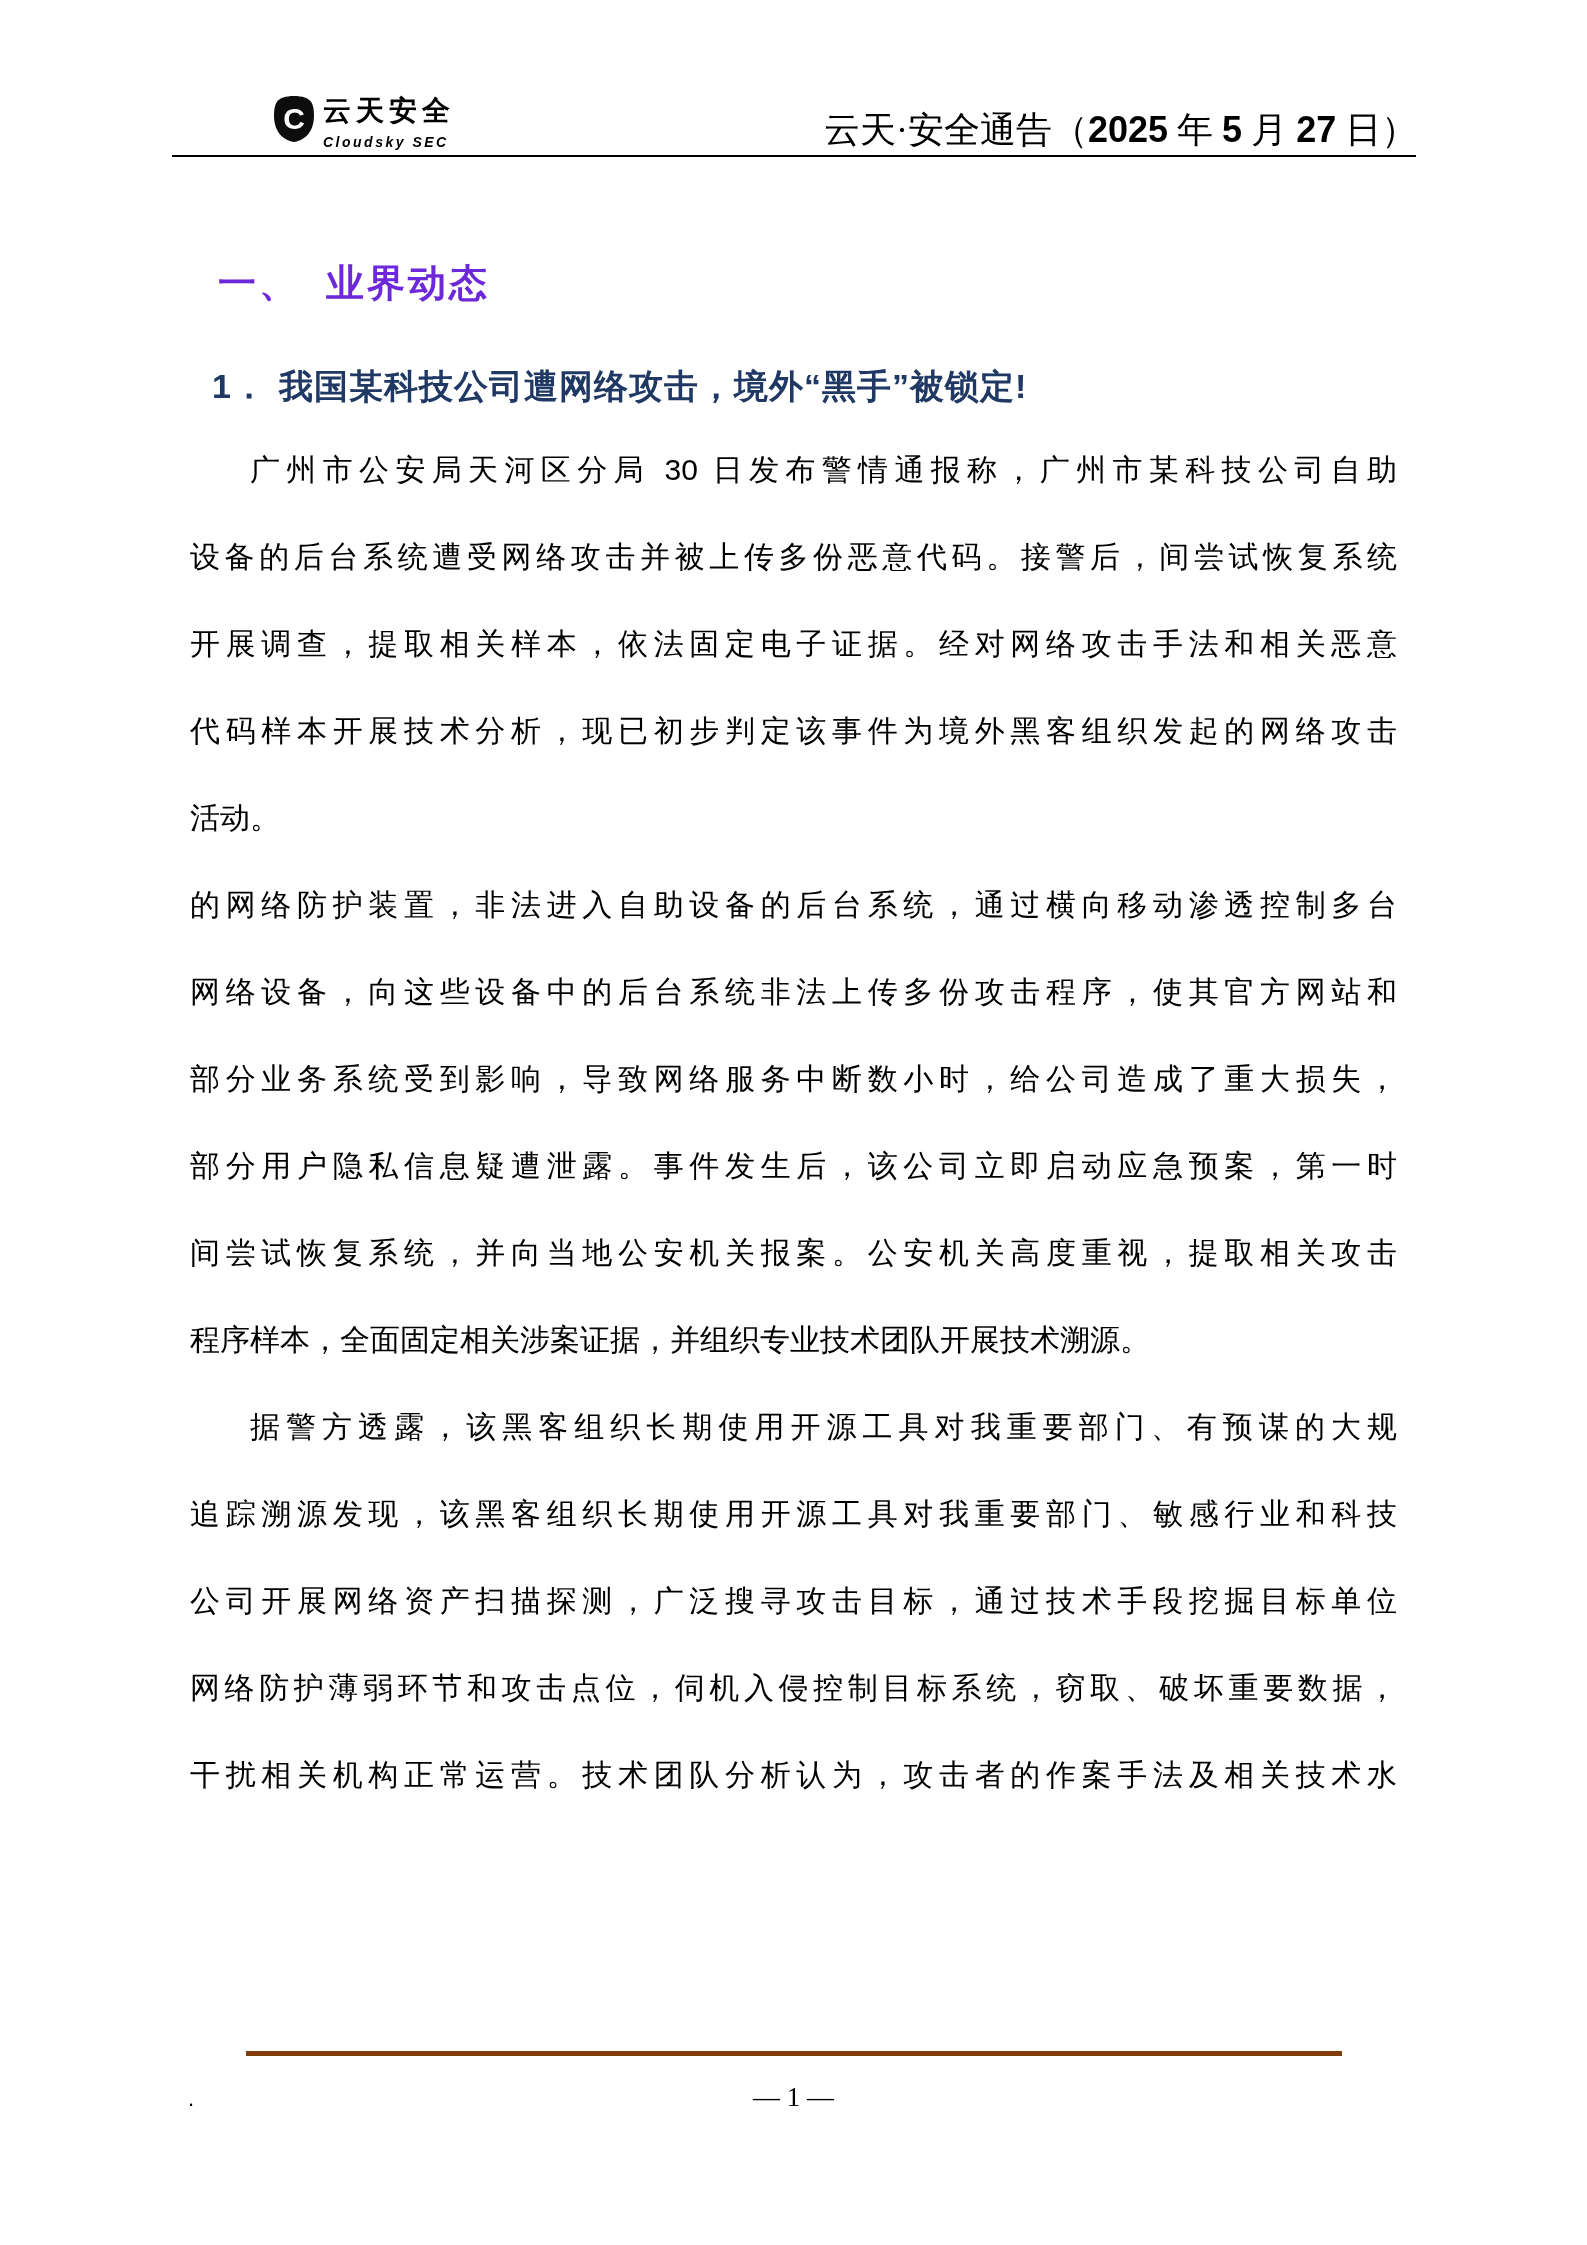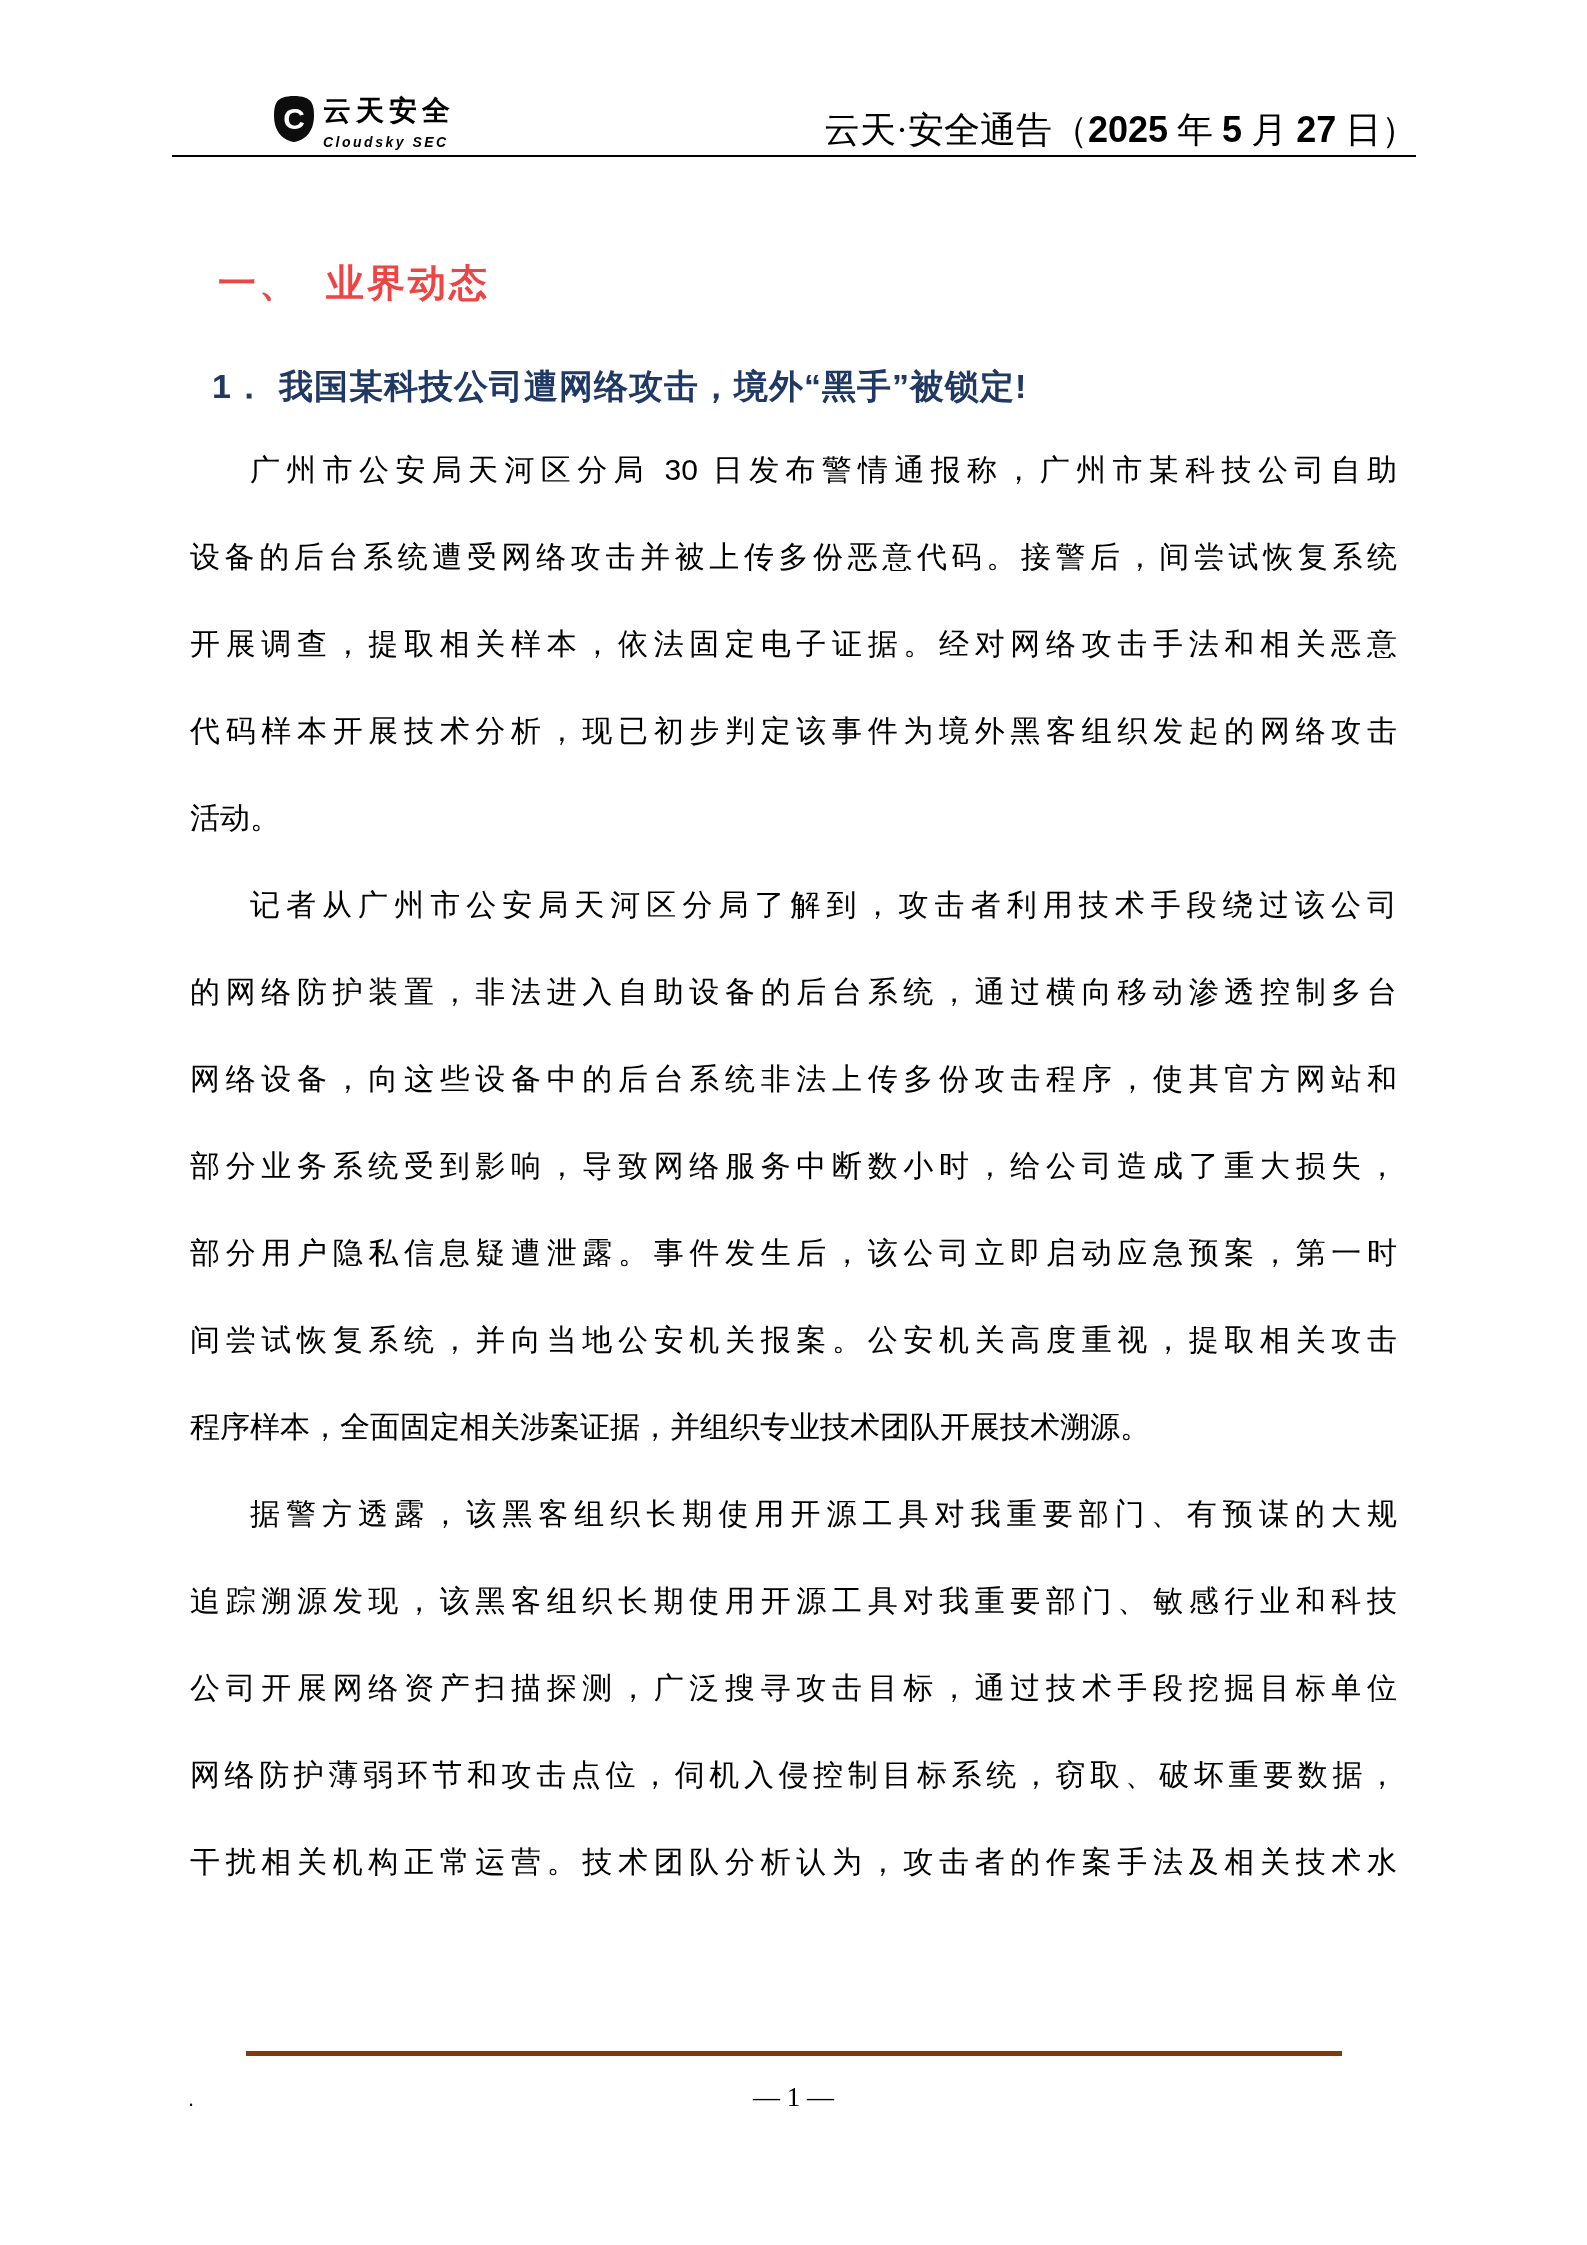--- a/index.html
+++ b/index.html
@@ -12,21 +12,21 @@
   .logo-names{display:flex;flex-direction:column;}
   .logo-cn{font-size:28px;font-weight:bold;letter-spacing:5px;line-height:31px;white-space:nowrap;}
   .logo-en{font-size:14px;font-weight:bold;font-style:italic;letter-spacing:2.5px;line-height:16px;margin-top:8px;white-space:nowrap;}
 
   .header-title{position:absolute;top:106px;left:824px;font-size:36px;white-space:nowrap;
                 font-family:"Liberation Serif","DejaVu Serif",serif;}
   .header-title .num{font-weight:bold;font-family:"Liberation Sans","DejaVu Sans",sans-serif;}
   .header-rule{position:absolute;top:155px;left:172px;width:1244px;height:2px;background:#000;}
 
   
-  .h1{position:absolute;top:258px;left:218px;font-size:38px;font-weight:bold;color:#ef4444;
+  .h1{position:absolute;top:258px;left:218px;font-size:38px;font-weight:bold;color:#6d28d9;
       letter-spacing:3px;white-space:nowrap;}
   .h1 .h-num{margin-right:26px;}
   .h2{position:absolute;top:364px;left:212px;font-size:34px;font-weight:bold;color:#1F3864;
       letter-spacing:1px;white-space:nowrap;}
   .h2 .h-num{margin-right:12px;}
 
   
   .body-text{position:absolute;left:190px;top:426px;width:1207px;font-size:30px;line-height:87px;}
   .bline{height:87px;text-align:justify;text-align-last:justify;}
   .bline.indent{text-indent:60px;}
@@ -67,21 +67,20 @@
   <div class="h2">
     <span class="h-num">1．</span><span>我国某科技公司遭网络攻击，境外“黑手”被锁定!</span>
   </div>
 
   <div class="body-text">
     <div class="bline indent">广州市公安局天河区分局 30 日发布警情通报称，广州市某科技公司自助</div>
     <div class="bline">设备的后台系统遭受网络攻击并被上传多份恶意代码。接警后，间尝试恢复系统</div>
     <div class="bline">开展调查，提取相关样本，依法固定电子证据。经对网络攻击手法和相关恶意</div>
     <div class="bline">代码样本开展技术分析，现已初步判定该事件为境外黑客组织发起的网络攻击</div>
     <div class="bline pend">活动。</div>
-    <div class="bline indent">记者从广州市公安局天河区分局了解到，攻击者利用技术手段绕过该公司</div>
     <div class="bline">的网络防护装置，非法进入自助设备的后台系统，通过横向移动渗透控制多台</div>
     <div class="bline">网络设备，向这些设备中的后台系统非法上传多份攻击程序，使其官方网站和</div>
     <div class="bline">部分业务系统受到影响，导致网络服务中断数小时，给公司造成了重大损失，</div>
     <div class="bline">部分用户隐私信息疑遭泄露。事件发生后，该公司立即启动应急预案，第一时</div>
     <div class="bline">间尝试恢复系统，并向当地公安机关报案。公安机关高度重视，提取相关攻击</div>
     <div class="bline pend">程序样本，全面固定相关涉案证据，并组织专业技术团队开展技术溯源。</div>
     <div class="bline indent">据警方透露，该黑客组织长期使用开源工具对我重要部门、有预谋的大规</div>
     <div class="bline">追踪溯源发现，该黑客组织长期使用开源工具对我重要部门、敏感行业和科技</div>
     <div class="bline">公司开展网络资产扫描探测，广泛搜寻攻击目标，通过技术手段挖掘目标单位</div>
     <div class="bline">网络防护薄弱环节和攻击点位，伺机入侵控制目标系统，窃取、破坏重要数据，</div>

